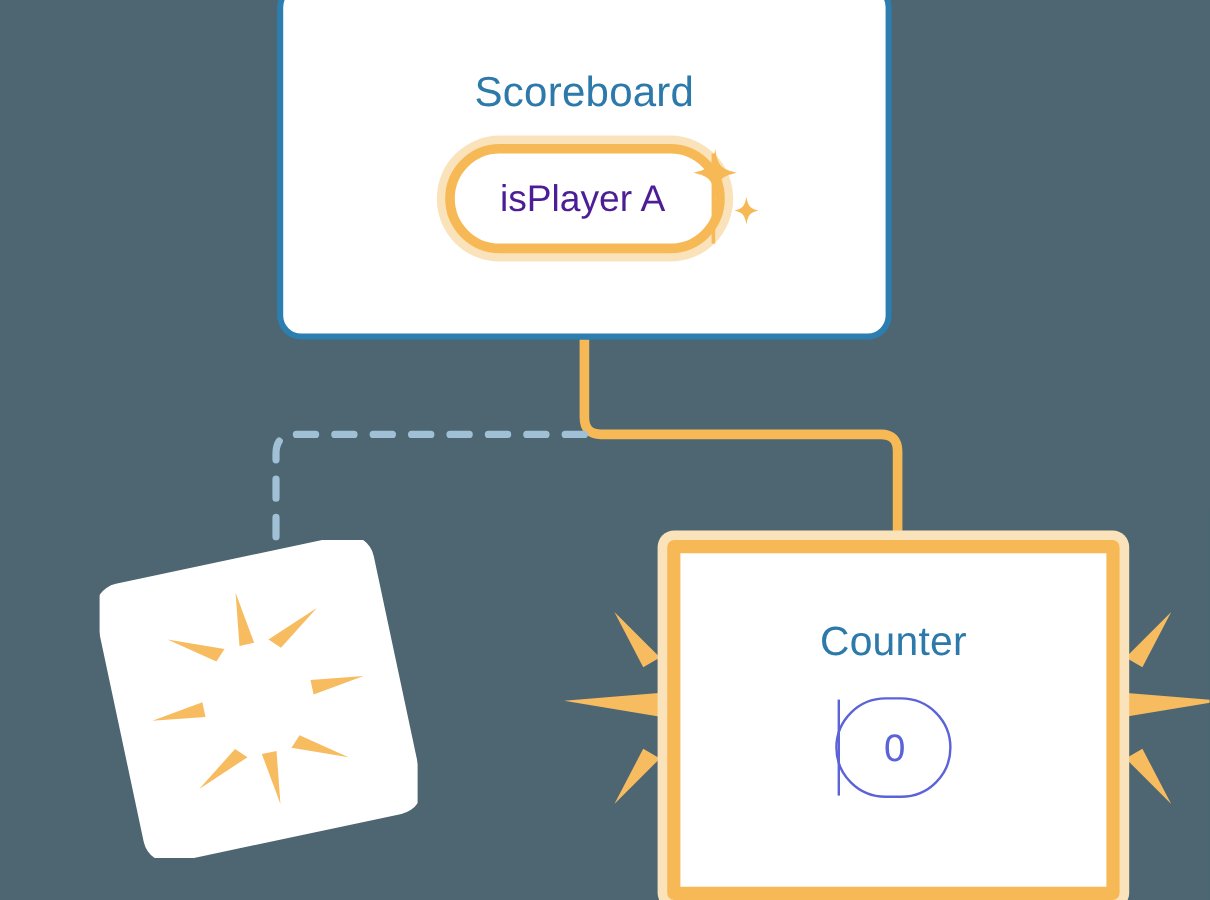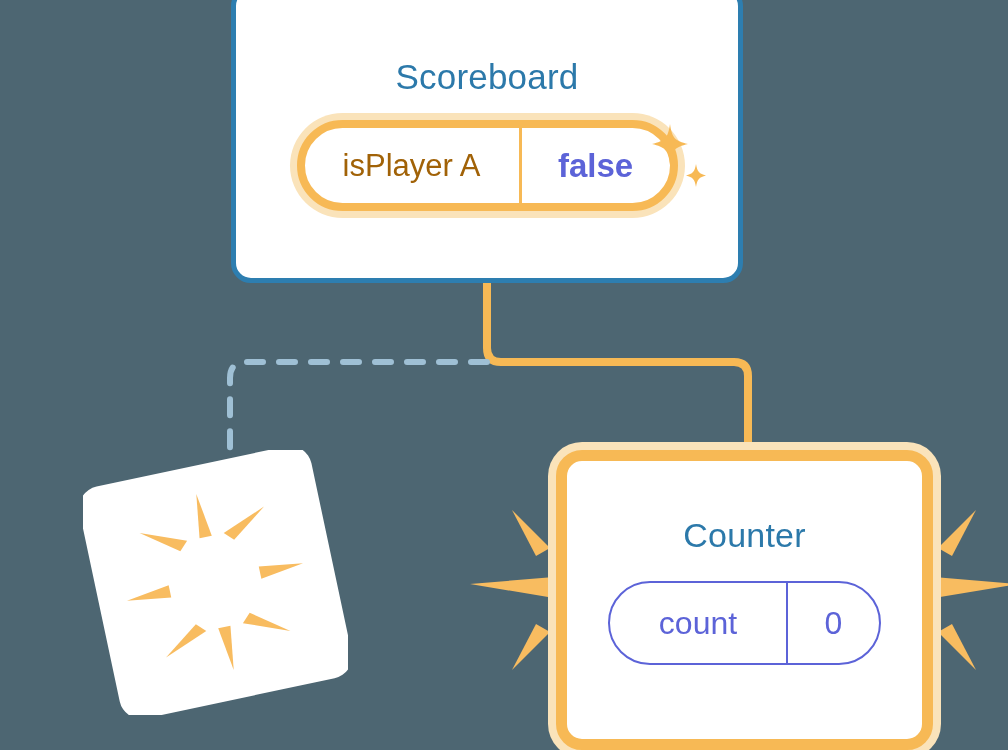--- a/index.html
+++ b/index.html
@@ -70,21 +70,21 @@
     border-radius: 999px;
     box-shadow: 0 0 0 7px #fae3ba;
     height: 91px;
     box-sizing: border-box;
   }
   .pill-hi .pill-key {
     display: flex;
     align-items: center;
     justify-content: center;
     width: 214px;
-    color: #a16207;
+    color: #4c1d95;
     font-size: 31px;
     font-weight: 400;
   }
   .pill-hi .pill-sep {
     width: 3px;
     background: #f7b955;
     flex: 0 0 auto;
   }
   .pill-hi .pill-val {
     display: flex;
@@ -108,21 +108,21 @@
 
   
   .counter-card {
     position: absolute;
     left: 556px;
     top: 450px;
     width: 377px;
     height: 300px;
     background: #ffffff;
     border: 11px solid #f7b955;
-    border-radius: 26px;
+    border-radius: 6px;
     box-shadow: 0 0 0 8px #fae3ba;
     box-sizing: border-box;
     z-index: 3;
   }
   .counter-card .card-title {
     padding-top: 55px;
     font-size: 34px;
   }
 
   
@@ -189,21 +189,20 @@
     <path d="M 487 362 L 246 362 Q 230 362 230 378 L 230 470" fill="none" stroke="#9fc0d5" stroke-width="6" stroke-dasharray="16 16" stroke-linecap="round"></path>
   </svg>
 
   <div class="scoreboard-card">
     <h2 class="card-title">Scoreboard</h2>
 
     <div class="pill-wrap">
       <div class="pill-hi">
         <div class="pill-key">isPlayer A</div>
         <div class="pill-sep"></div>
-        <div class="pill-val">false</div>
 
         <svg class="sparkles" viewBox="0 0 70 80">
           <path d="M26 4 C28 18 31 21 44 24 C31 27 28 30 26 44 C24 30 21 27 8 24 C21 21 24 18 26 4 Z" fill="#f7b955"></path>
           <path d="M52 44 C53.4 52 55.2 53.8 62 55.5 C55.2 57.2 53.4 59 52 67 C50.6 59 48.8 57.2 42 55.5 C48.8 53.8 50.6 52 52 44 Z" fill="#f7b955"></path>
         </svg>
       </div>
     </div>
   </div>
 
   <svg class="blank-card" viewBox="0 0 265 265">
@@ -237,20 +236,19 @@
       <path d="M88 92 L4 85 L4 106 Z"></path>
       <path d="M46 178 L8 140 L22 132 Z"></path>
     </g>
   </svg>
 
   <div class="counter-card">
     <h2 class="card-title">Counter</h2>
 
     <div class="pill-wrap">
       <div class="pill-thin">
-        <div class="pill-key">count</div>
         <div class="pill-sep"></div>
         <div class="pill-val">0</div>
       </div>
     </div>
   </div>
 
 </div>
 
 </body></html>

